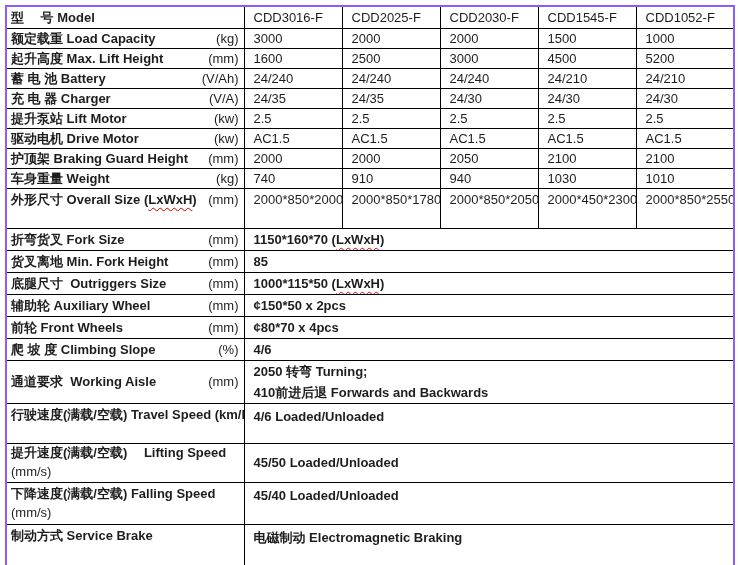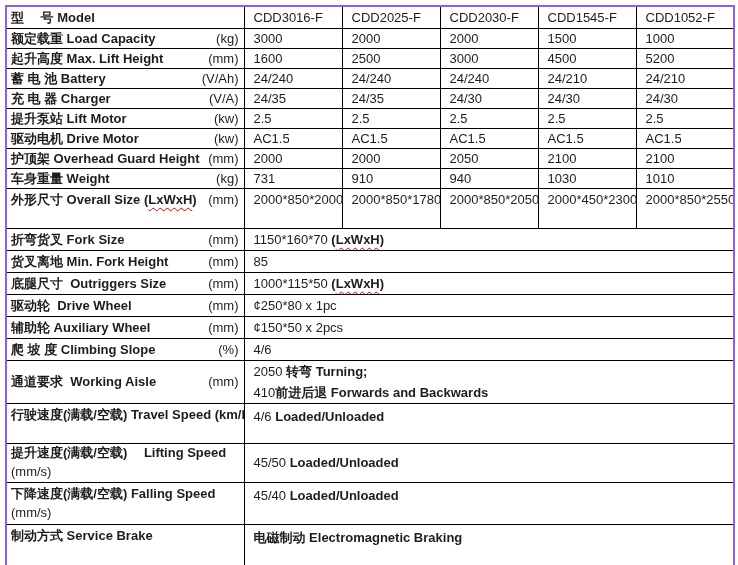--- a/index.html
+++ b/index.html
@@ -57,21 +57,21 @@
   .unit { font-weight: 400; padding-left: 4px; }
   .value-cell, .merged-cell { padding-left: 9px; font-weight: 400; }
   .merged-line { line-height: 21px; white-space: pre; }
   .wavy {
     text-decoration: underline;
     text-decoration-style: wavy;
     text-decoration-color: #d40000;
     text-decoration-thickness: 1px;
     text-underline-offset: 3px;
   }
-  .reg { font-weight: normal; }
+  .reg { font-weight: bold; }
 </style>
 </head>
 <body>
 
 <div class="page">
   <table class="spec-table">
     <colgroup>
       <col class="c-label">
       <col class="c-data">
         <col class="c-data">
@@ -166,38 +166,38 @@
           </td>
           <td class="value-cell">AC1.5</td>
           <td class="value-cell">AC1.5</td>
           <td class="value-cell">AC1.5</td>
           <td class="value-cell">AC1.5</td>
           <td class="value-cell">AC1.5</td>
         </tr>
         <tr>
           <td class="label-cell">
             <div class="lab-line">
-              <span class="segs"><span class="b ">护顶架 Overhead Guard Height</span></span>
+              <span class="segs"><span class="b ">护顶架 Braking Guard Height</span></span>
               <span class="unit">(mm)</span>
             </div>
           </td>
           <td class="value-cell">2000</td>
           <td class="value-cell">2000</td>
           <td class="value-cell">2050</td>
           <td class="value-cell">2100</td>
           <td class="value-cell">2100</td>
         </tr>
         <tr>
           <td class="label-cell">
             <div class="lab-line">
               <span class="segs"><span class="b ">车身重量 Weight</span></span>
               <span class="unit">(kg)</span>
             </div>
           </td>
-          <td class="value-cell">731</td>
+          <td class="value-cell">740</td>
           <td class="value-cell">910</td>
           <td class="value-cell">940</td>
           <td class="value-cell">1030</td>
           <td class="value-cell">1010</td>
         </tr>
         <tr>
           <td class="label-cell">
             <div class="lab-line">
               <span class="segs"><span class="b ">外形尺寸 Overall Size (</span><span class="b wavy">LxWxH</span><span class="b ">)</span></span>
               <span class="unit">(mm)</span>
@@ -238,37 +238,37 @@
               <span class="unit">(mm)</span>
             </div>
           </td>
           <td colspan="5" class="merged-cell">
             <div class="merged-line"><span class="reg ">1000*115*50 </span><span class="b ">(</span><span class="b wavy">LxWxH</span><span class="b ">)</span></div>
           </td>
         </tr>
         <tr>
           <td class="label-cell">
             <div class="lab-line">
-              <span class="segs"><span class="b ">驱动轮  Drive Wheel</span></span>
-              <span class="unit">(mm)</span>
-            </div>
-          </td>
-          <td colspan="5" class="merged-cell">
-            <div class="merged-line"><span class="reg ">¢250*80 x 1pc</span></div>
-          </td>
-        </tr>
-        <tr>
-          <td class="label-cell">
-            <div class="lab-line">
               <span class="segs"><span class="b ">辅助轮 Auxiliary Wheel</span></span>
               <span class="unit">(mm)</span>
             </div>
           </td>
           <td colspan="5" class="merged-cell">
             <div class="merged-line"><span class="reg ">¢150*50 x 2pcs</span></div>
+          </td>
+        </tr>
+        <tr>
+          <td class="label-cell">
+            <div class="lab-line">
+              <span class="segs"><span class="b ">前轮 Front Wheels</span></span>
+              <span class="unit">(mm)</span>
+            </div>
+          </td>
+          <td colspan="5" class="merged-cell">
+            <div class="merged-line"><span class="reg ">¢80*70 x 4pcs</span></div>
           </td>
         </tr>
         <tr>
           <td class="label-cell">
             <div class="lab-line">
               <span class="segs"><span class="b ">爬 坡 度 Climbing Slope</span></span>
               <span class="unit">(%)</span>
             </div>
           </td>
           <td colspan="5" class="merged-cell">

